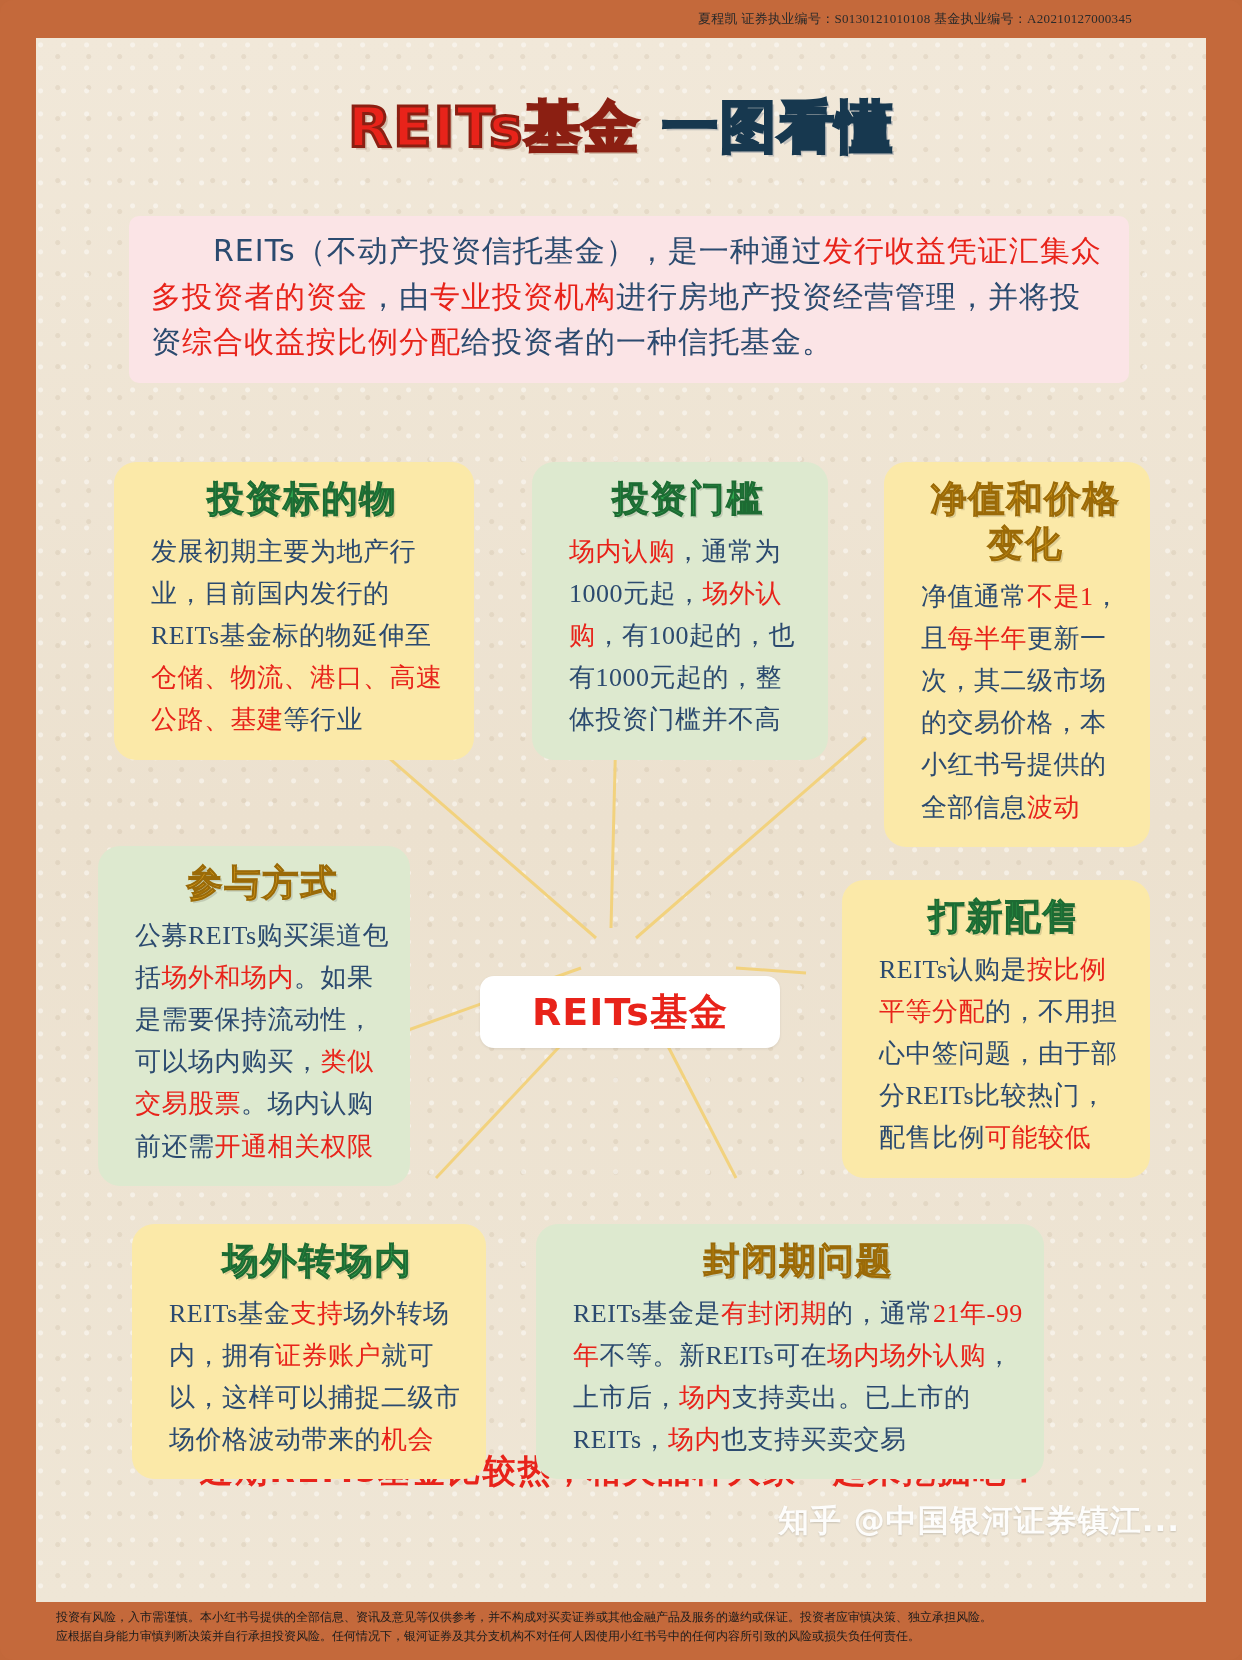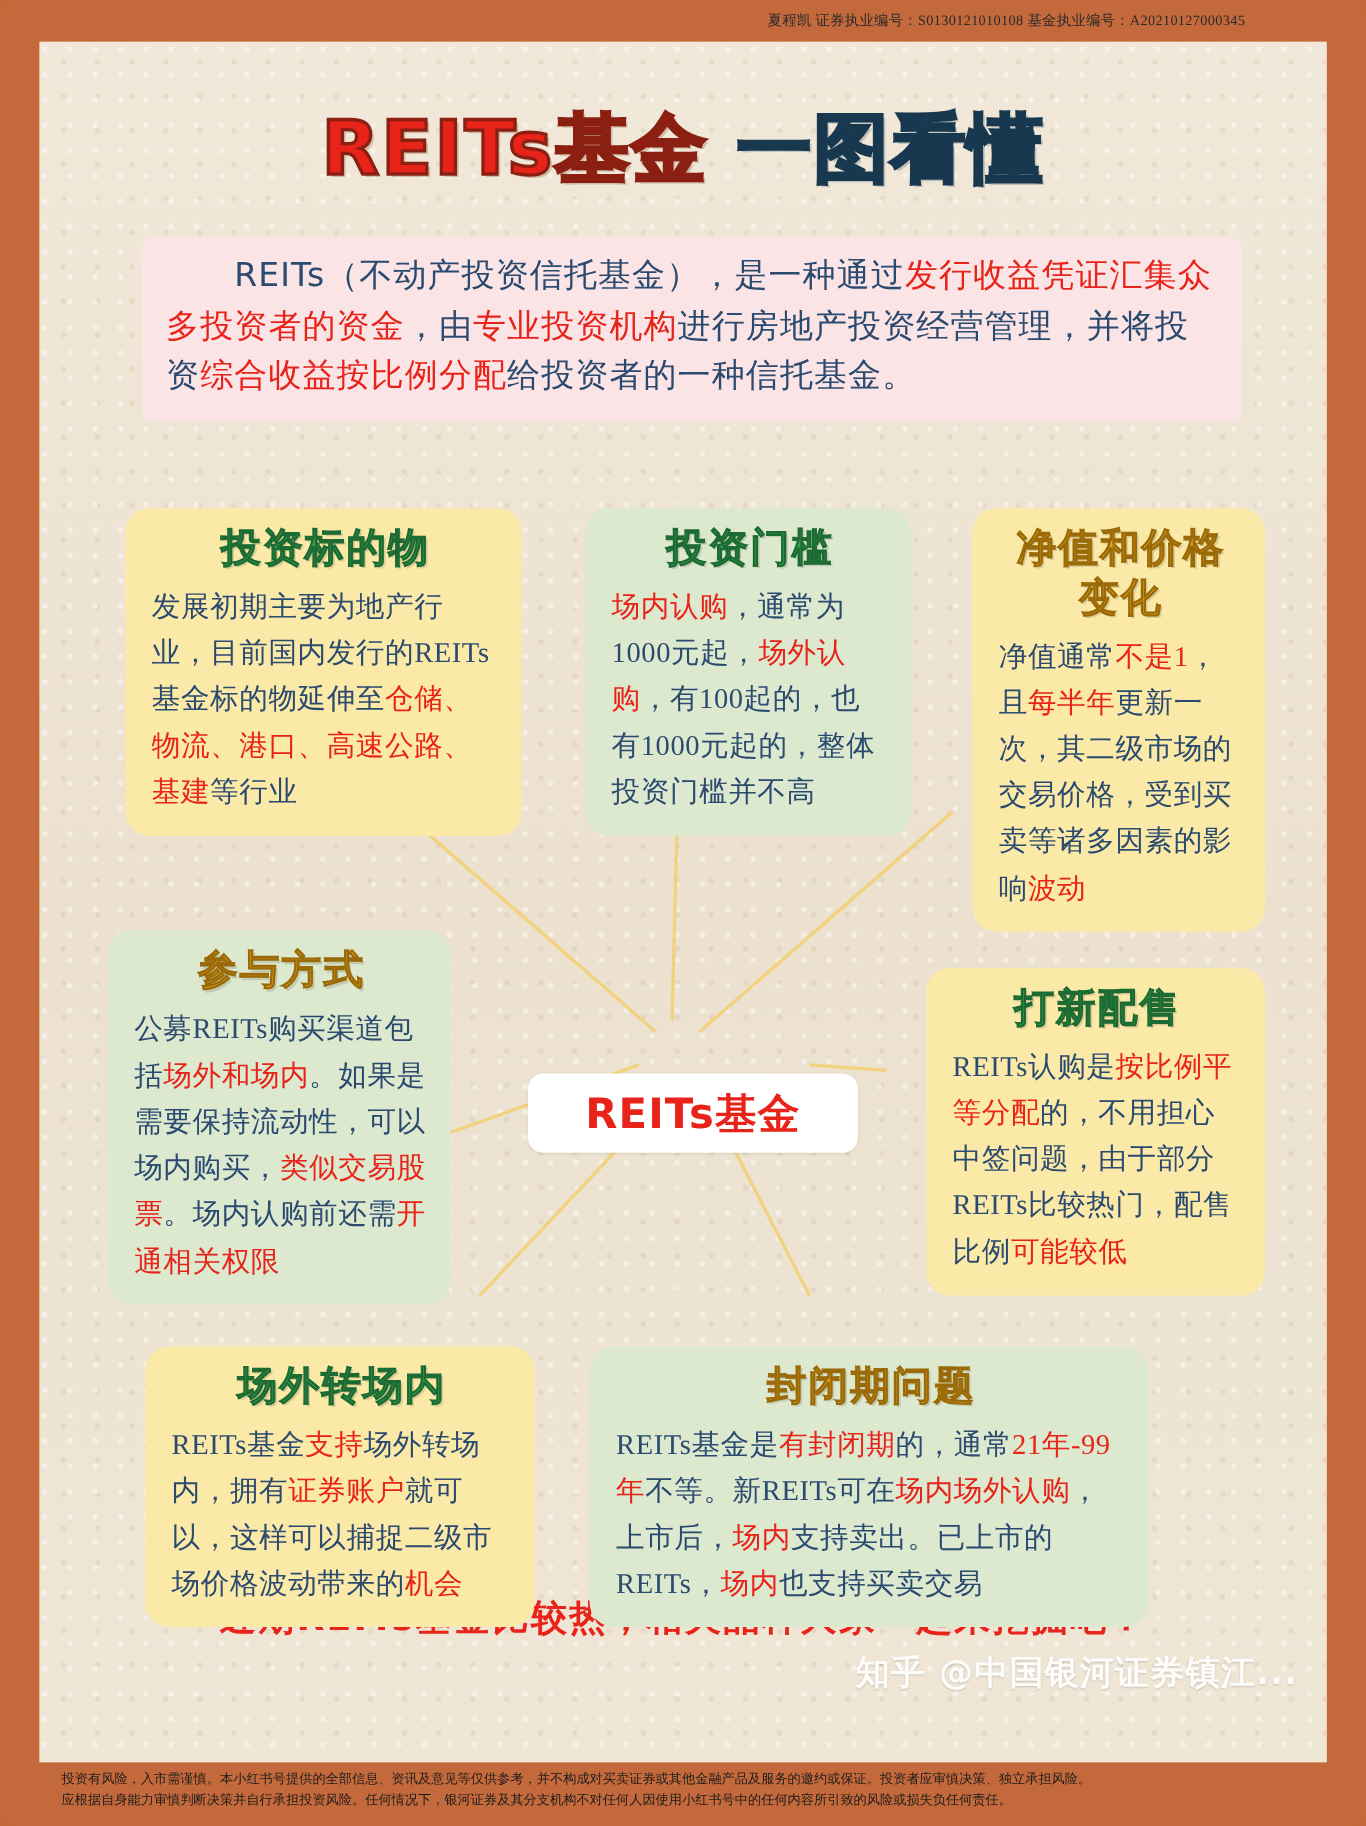--- a/index.html
+++ b/index.html
@@ -32,21 +32,21 @@
     display:flex; align-items:center; justify-content:flex-end;
     padding-right:110px;
     font-size:13px; color:#2a2a2a;
     font-family:"Liberation Serif", serif;
     letter-spacing:0.3px;
   }
   
   .title {
     position:absolute; left:0; top:52px; width:100%;
     text-align:center;
-    font-size:68px; font-weight:bold;
+    font-size:56px; font-weight:bold;
     letter-spacing:2px;
     font-family:"DejaVu Sans", sans-serif;
     white-space:nowrap;
   }
   .title .t-red {
     color:#e8231a;
     -webkit-text-stroke:3px #8b1f12;
     text-shadow:3px 3px 0 rgba(120,60,30,0.25);
   }
   .title .t-blue {
@@ -81,21 +81,21 @@
     letter-spacing:1px;
     z-index:5;
     box-shadow:0 1px 3px rgba(0,0,0,0.08);
   }
   
   svg.spokes { position:absolute; left:0; top:0; width:100%; height:100%; z-index:1; }
   
   .card {
     position:absolute;
     border-radius:22px;
-    padding:14px 20px 18px 24px;
+    padding:14px 20px 18px 37px;
     z-index:3;
   }
   .card h3 {
     margin:0 0 10px 0;
     text-align:center;
     font-family:"DejaVu Sans", sans-serif;
     font-size:36px;
     font-weight:bold;
     letter-spacing:2px;
     line-height:1.25;
@@ -193,21 +193,21 @@
       <p><span>发展初期主要为地产行业，目前国内发行的REITs基金标的物延伸至</span><span class="hl">仓储、物流、港口、高速公路、基建</span><span>等行业</span></p>
     </div>
 
     <div class="card green c2">
       <h3>投资门槛</h3>
       <p><span class="hl">场内认购</span><span>，通常为1000元起，</span><span class="hl">场外认购</span><span>，有100起的，也有1000元起的，整体投资门槛并不高</span></p>
     </div>
 
     <div class="card yellow c3">
       <h3 class="alt">净值和价格变化</h3>
-      <p><span>净值通常</span><span class="hl">不是1</span><span>，且</span><span class="hl">每半年</span><span>更新一次，其二级市场的交易价格，受到买卖等诸多因素的影响</span><span class="hl">波动</span></p>
+      <p><span>净值通常</span><span class="hl">不是1</span><span>，且</span><span class="hl">每半年</span><span>更新一次，其二级市场的交易价格，本小红书号提供的全部信息</span><span class="hl">波动</span></p>
     </div>
 
     <div class="card green c4">
       <h3 class="alt">参与方式</h3>
       <p><span>公募REITs购买渠道包括</span><span class="hl">场外和场内</span><span>。如果是需要保持流动性，可以场内购买，</span><span class="hl">类似交易股票</span><span>。场内认购前还需</span><span class="hl">开通相关权限</span></p>
     </div>
 
     <div class="card yellow c5">
       <h3>打新配售</h3>
       <p><span>REITs认购是</span><span class="hl">按比例平等分配</span><span>的，不用担心中签问题，由于部分REITs比较热门，配售比例</span><span class="hl">可能较低</span></p>

